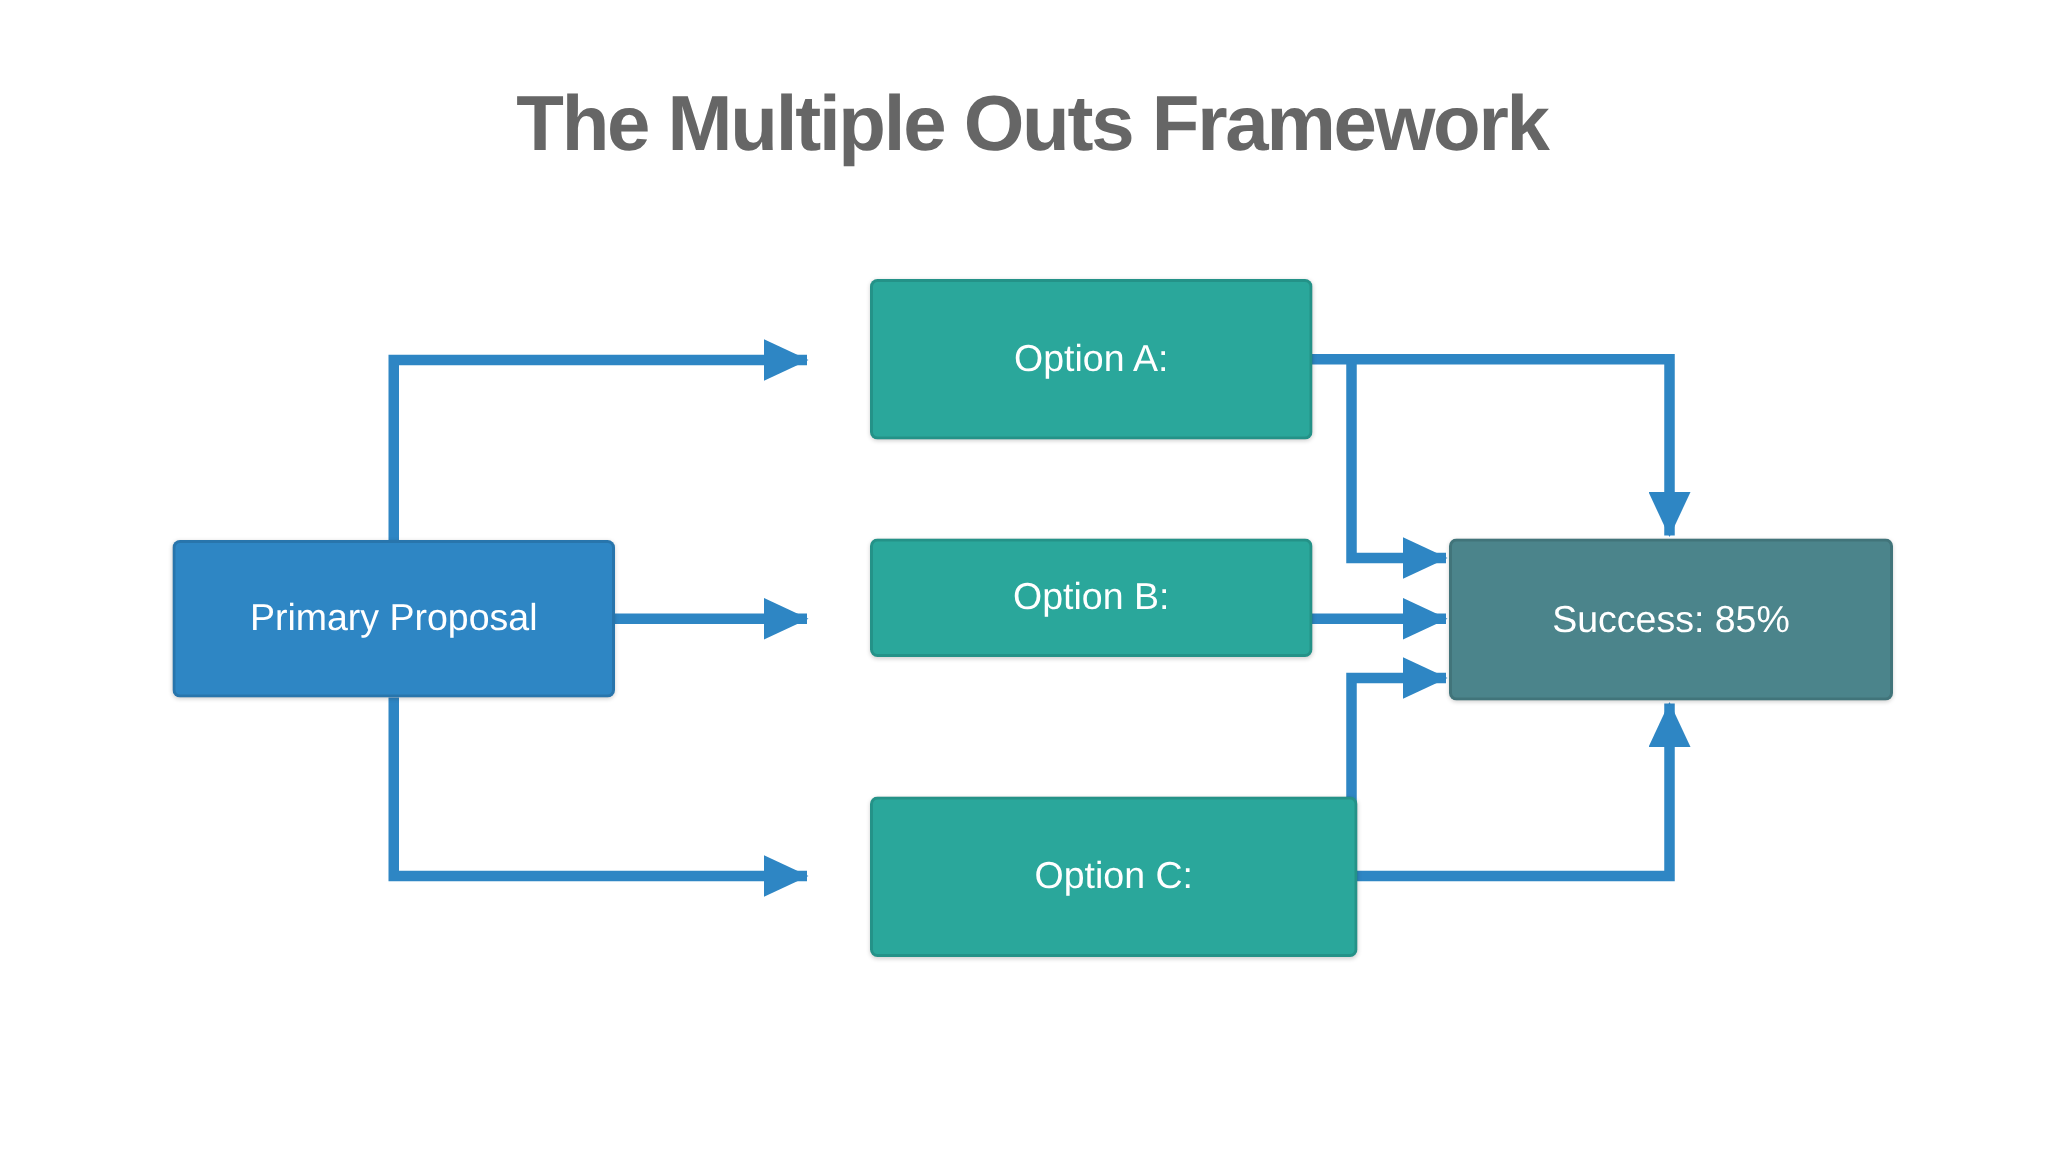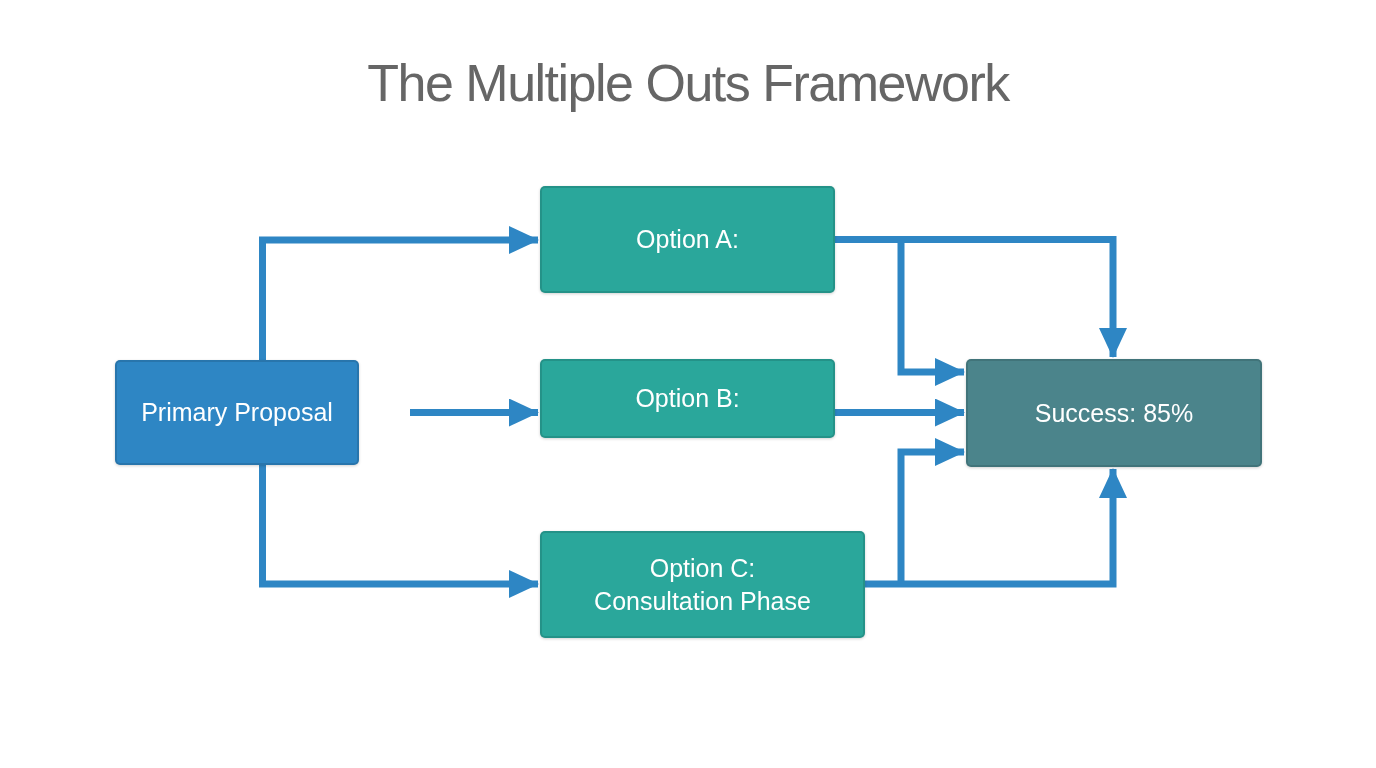--- a/index.html
+++ b/index.html
@@ -23,21 +23,21 @@
     overflow: hidden;
     margin: 0 auto;
   }
 
   .slide-title {
     position: absolute;
     left: 0; top: 56px;
     width: 100%;
     text-align: center;
     font-size: 52px;
-    font-weight: 400;
+    font-weight: 700;
     letter-spacing: -1.5px;
     color: var(--title-text);
     line-height: 54px;
   }
 
   .edges-layer {
     position: absolute;
     left: 0; top: 0;
     width: 1376px; height: 768px;
   }
@@ -56,22 +56,22 @@
     align-items: center;
     justify-content: center;
     border-radius: 5px;
     border: 2px solid rgba(0,0,0,0.12);
     box-shadow: 0 1px 3px rgba(0,0,0,0.18);
     color: var(--node-text);
     font-size: 25px;
     line-height: 33px;
     text-align: center;
   }
-  .node-primary { background: var(--primary-node); left: 115px; top: 360px; width: 244px; height: 105px; }
-  .node-option  { background: var(--option-node); }
+  .node-primary { background: var(--primary-node); left: 115px; top: 360px; width: 295px; height: 105px; }
+  .node-option  { background: var(--option-node); margin-left: 40px; }
   .node-option-a { left: 540px; top: 186px; width: 295px; height: 107px; }
   .node-option-b { left: 540px; top: 359px; width: 295px; height: 79px; }
   .node-option-c { left: 540px; top: 531px; width: 325px; height: 107px; }
   .node-success { background: var(--success-node); left: 966px; top: 359px; width: 296px; height: 108px; }
 </style>
 </head>
 <body>
 
 <div class="canvas">
 
@@ -102,20 +102,19 @@
   <div class="node node-option node-option-a">
     <span>Option A:</span>
   </div>
 
   <div class="node node-option node-option-b">
     <span>Option B:</span>
   </div>
 
   <div class="node node-option node-option-c">
     <span>Option C:</span>
-    <span>Consultation Phase</span>
   </div>
 
   <div class="node node-success">
     <span>Success: 85%</span>
   </div>
 
 </div>
 
 </body></html>

